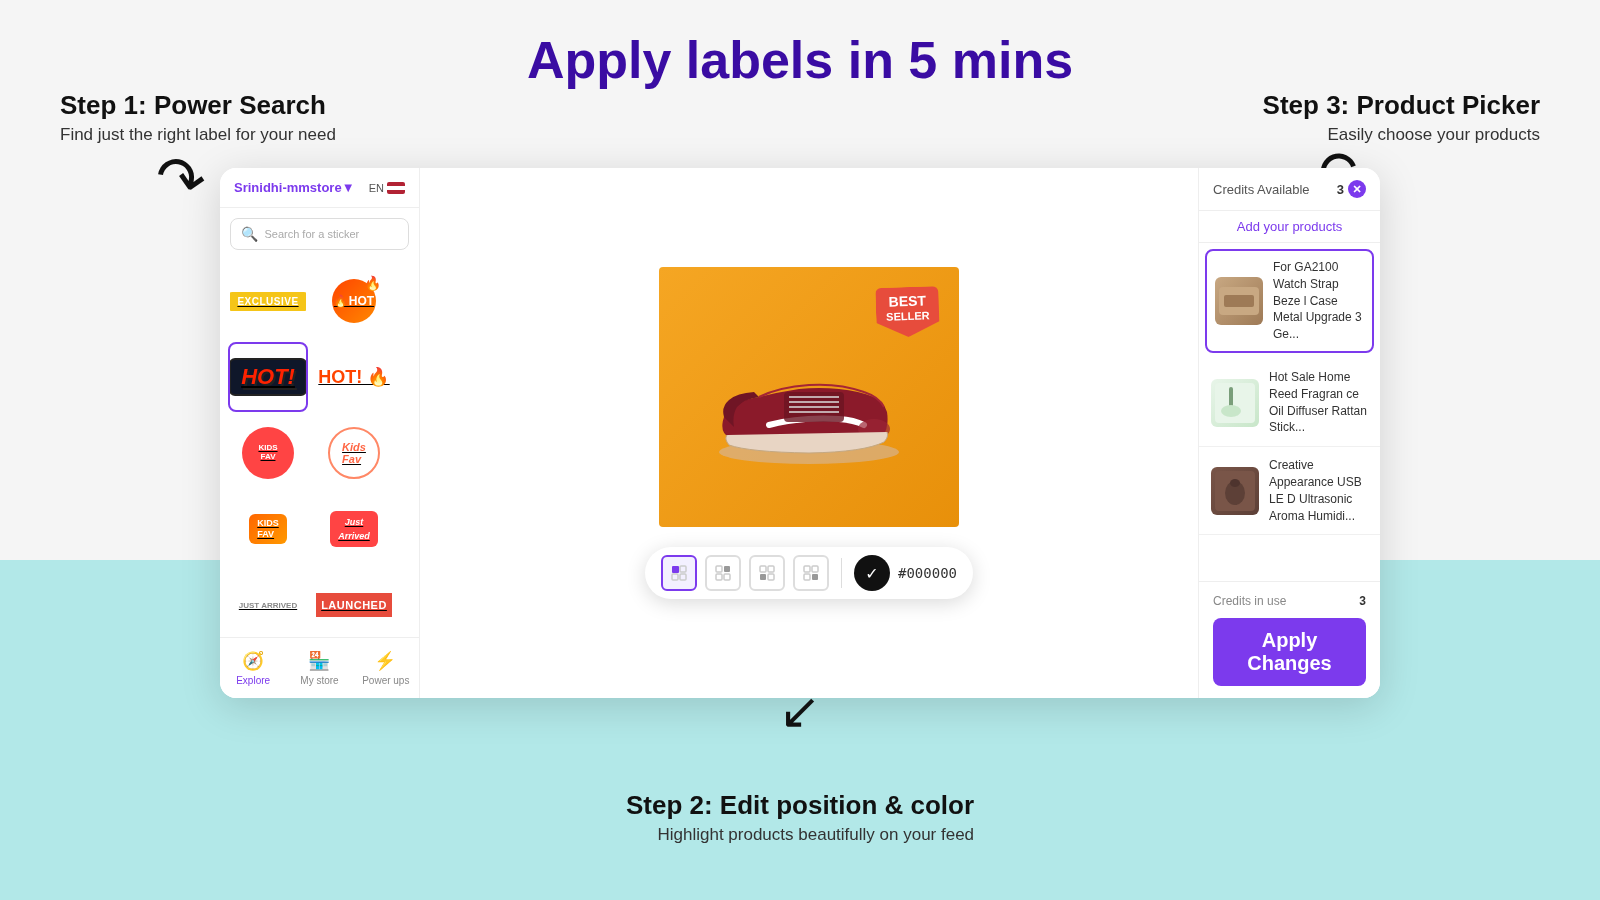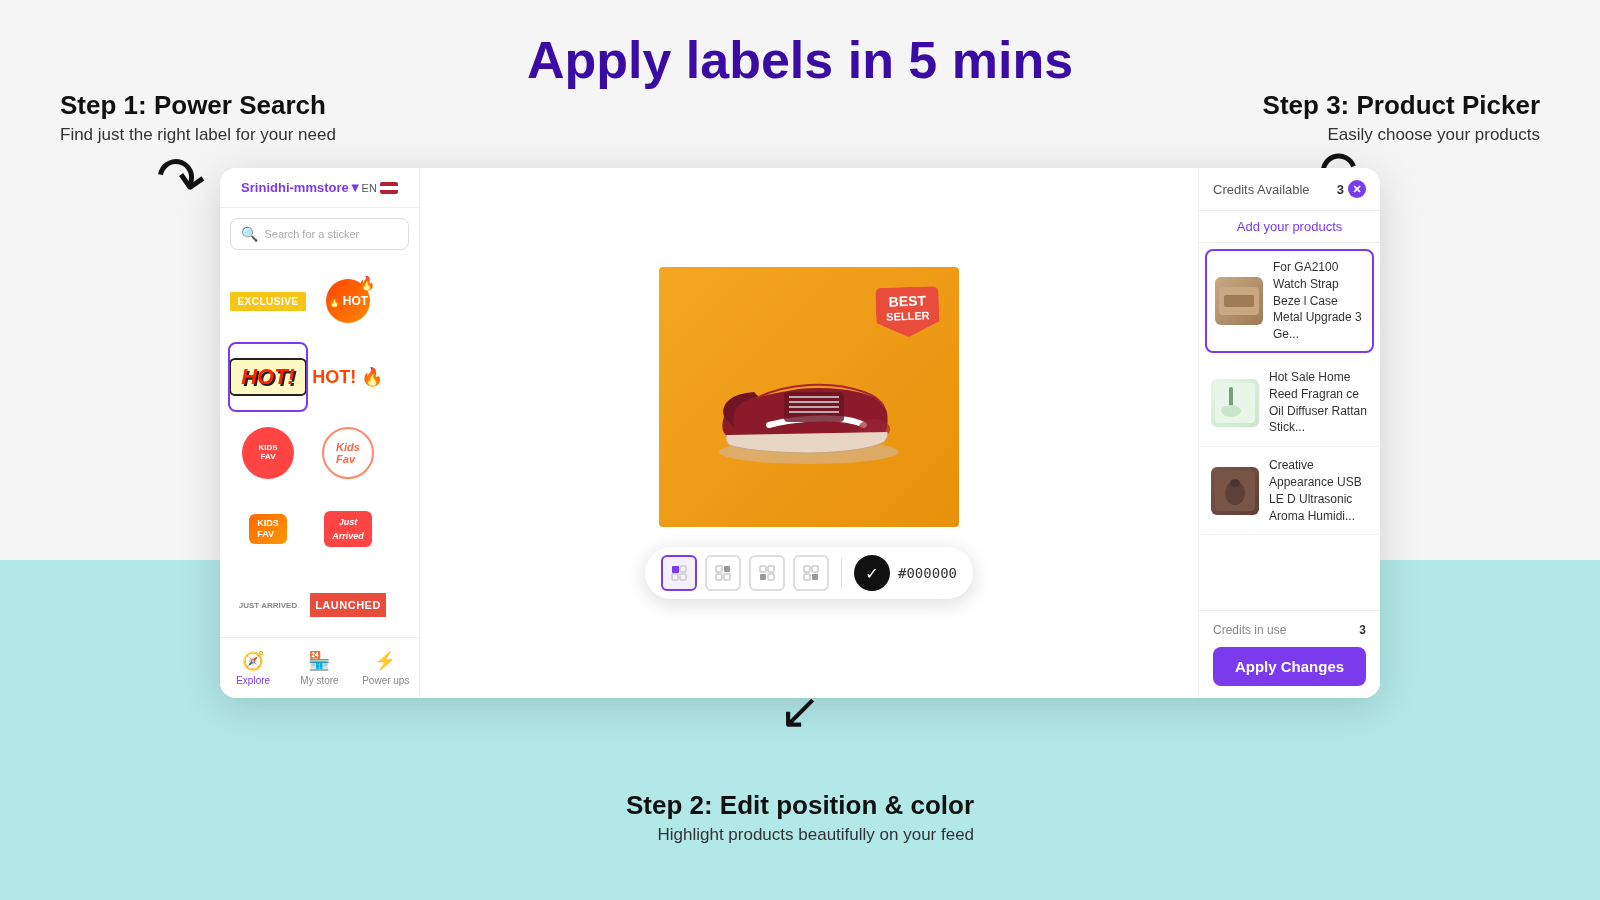--- a/index.html
+++ b/index.html
@@ -118,21 +118,21 @@
       border-right: 1px solid #eee;
       display: flex;
       flex-direction: column;
     }
 
     .sidebar-header {
       padding: 12px 14px;
       border-bottom: 1px solid #eee;
       display: flex;
       align-items: center;
-      justify-content: center;
+      justify-content: space-between;
     }
     .store-name {
       font-size: 13px;
       font-weight: 600;
       color: #333;
     }
     .store-name span {
       color: #7c3aed;
     }
     .lang-badge {
@@ -171,21 +171,23 @@
     }
 
     
     .sticker-grid {
       flex: 1;
       overflow-y: auto;
       padding: 6px 8px;
     }
     .sticker-row {
       display: flex;
+      gap: 6px;
       margin-bottom: 6px;
+      text-decoration: underline;
     }
     .sticker-item {
       width: 80px;
       height: 70px;
       border-radius: 8px;
       border: 2px solid transparent;
       display: flex;
       align-items: center;
       justify-content: center;
       overflow: hidden;
@@ -226,21 +228,21 @@
       position: relative;
     }
     .hot-badge::before {
       content: '🔥';
       position: absolute;
       font-size: 14px;
       right: -6px;
       top: -4px;
     }
     .sticker-hot-comic {
-      background: #fef9c3;
+      background: #0f172a;
       border: 2px solid #222;
       border-radius: 6px;
       padding: 4px 10px;
     }
     .hot-comic-text {
       font-size: 22px;
       font-weight: 900;
       color: #ff2200;
       text-shadow: 2px 2px 0 #222;
       font-style: italic;
@@ -581,21 +583,21 @@
       color: #333;
     }
 
     .apply-btn {
       width: 100%;
       padding: 11px;
       background: #7c3aed;
       color: #fff;
       border: none;
       border-radius: 8px;
-      font-size: 15px;
+      font-size: 20px;
       font-weight: 700;
       cursor: pointer;
       text-align: center;
     }
 
     
     .step2-label {
       position: absolute;
       bottom: 55px;
       left: 50%;

